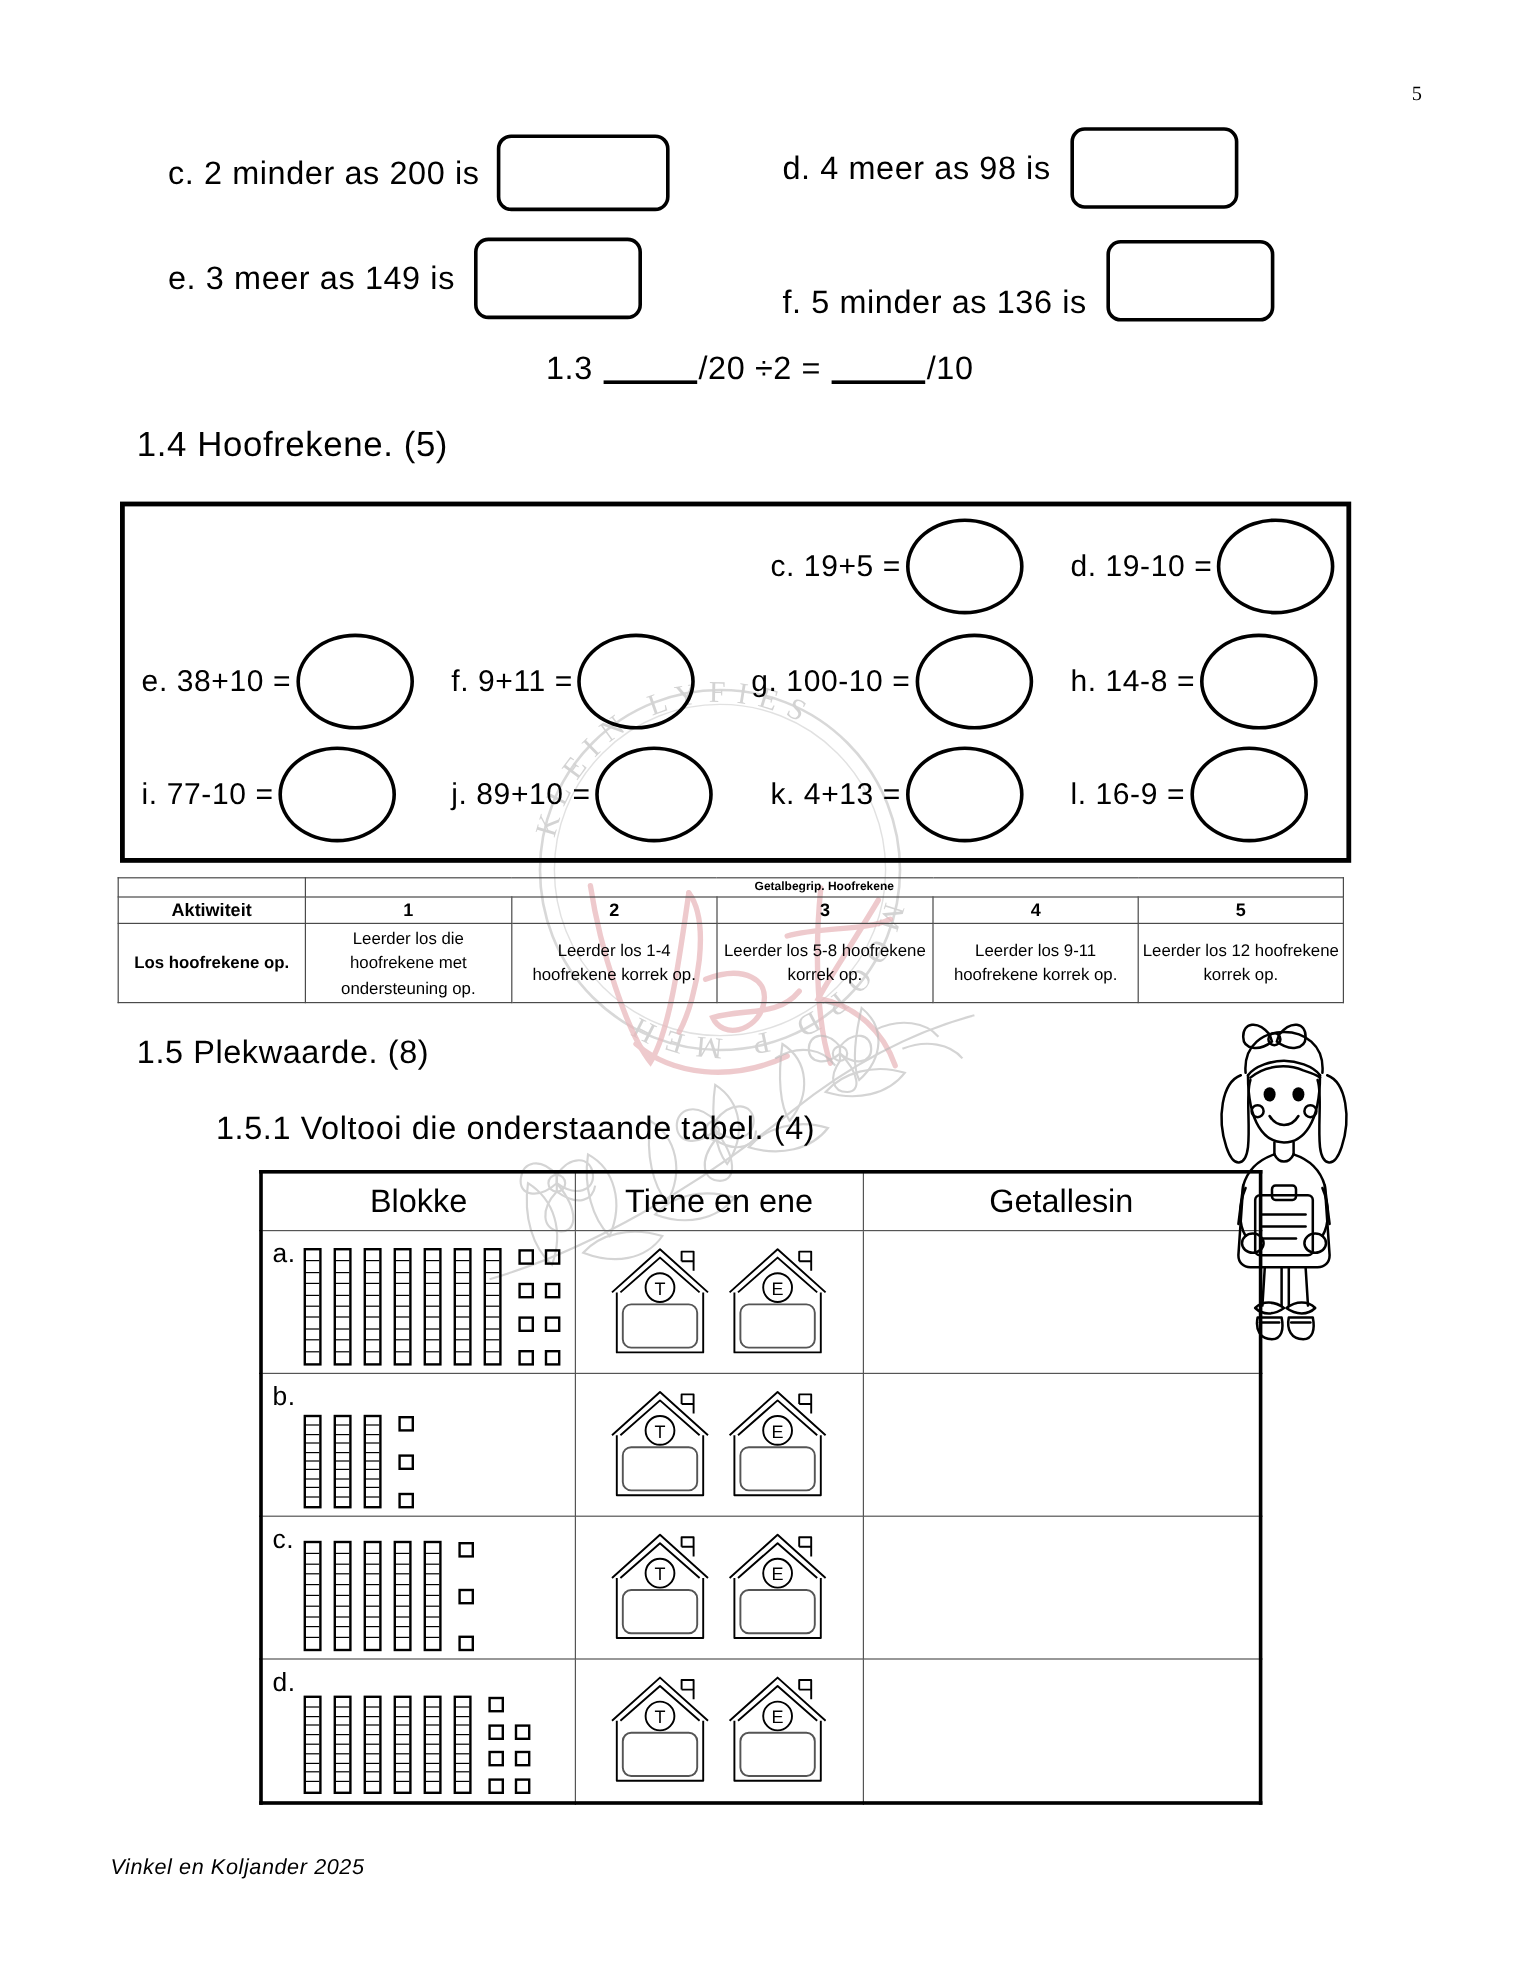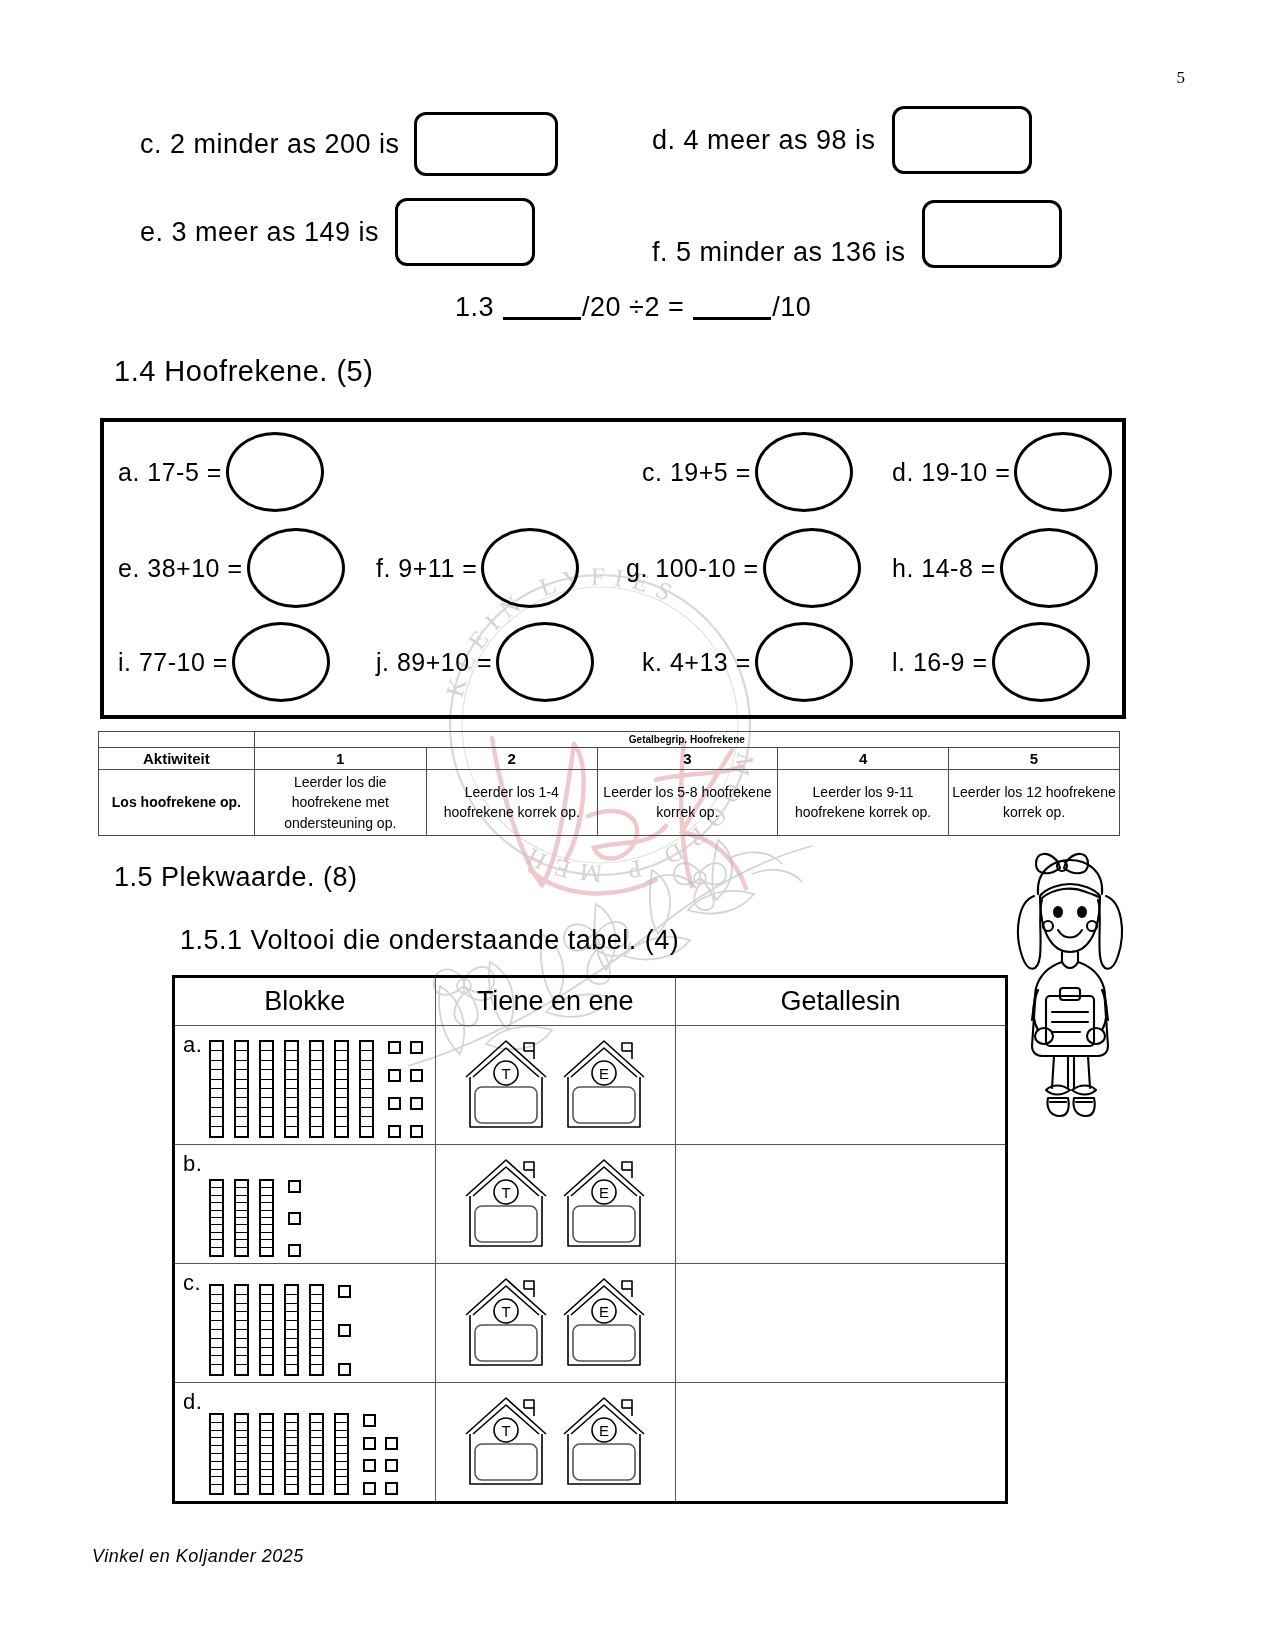--- a/index.html
+++ b/index.html
@@ -66,21 +66,21 @@
   .r-blank{border:1px solid #4a4a4a;}
 
   
   #h15{position:absolute;left:114px;top:862px;font-size:27px;}
   #h151{position:absolute;left:180px;top:925px;font-size:27px;}
 
   
   #pv{position:absolute;left:172px;top:975px;width:836px;
       border-collapse:collapse;background:transparent;}
   #pv th,#pv td{border:1px solid #555;background:transparent;}
-  #pv{border:3px solid #000;}
+  #pv{border:3px solid #000;margin-left:44px;}
   .pv-h{font-size:27px;font-weight:normal;padding:8px 0;text-align:center;}
   .pv-blokke{width:262px;}
   .pv-tiene{width:240px;}
   .pv-getal{width:332px;}
   .pv-cell{height:118px;padding:0;position:relative;}
   .pv-letter{position:absolute;left:8px;top:6px;font-size:22px;}
 
   
   .blocks{position:absolute;left:34px;top:8px;right:4px;bottom:4px;}
   .rod{position:absolute;bottom:2px;width:15px;
@@ -195,24 +195,20 @@
   <div id="q13" class="hw">
     <span>1.3</span>
     <span class="blankline"></span><span>/20 ÷2 =</span>
     <span class="blankline"></span><span>/10</span>
   </div>
 
   <div id="h14" class="hw">1.4 Hoofrekene. (5)</div>
 
   <div id="mm-box">
     <div class="mm-row" style="top:0px;">
-      <div class="mm-cell" style="left:14px;position:absolute;top:10px;">
-        <span class="mm-lab hw">a. 17-5 =</span>
-        <span class="oval"></span>
-      </div>
       <div class="mm-cell" style="left:538px;position:absolute;top:10px;">
         <span class="mm-lab hw">c. 19+5 =</span>
         <span class="oval"></span>
       </div>
       <div class="mm-cell" style="left:788px;position:absolute;top:10px;">
         <span class="mm-lab hw">d. 19-10 =</span>
         <span class="oval"></span>
       </div>
     </div>
 

